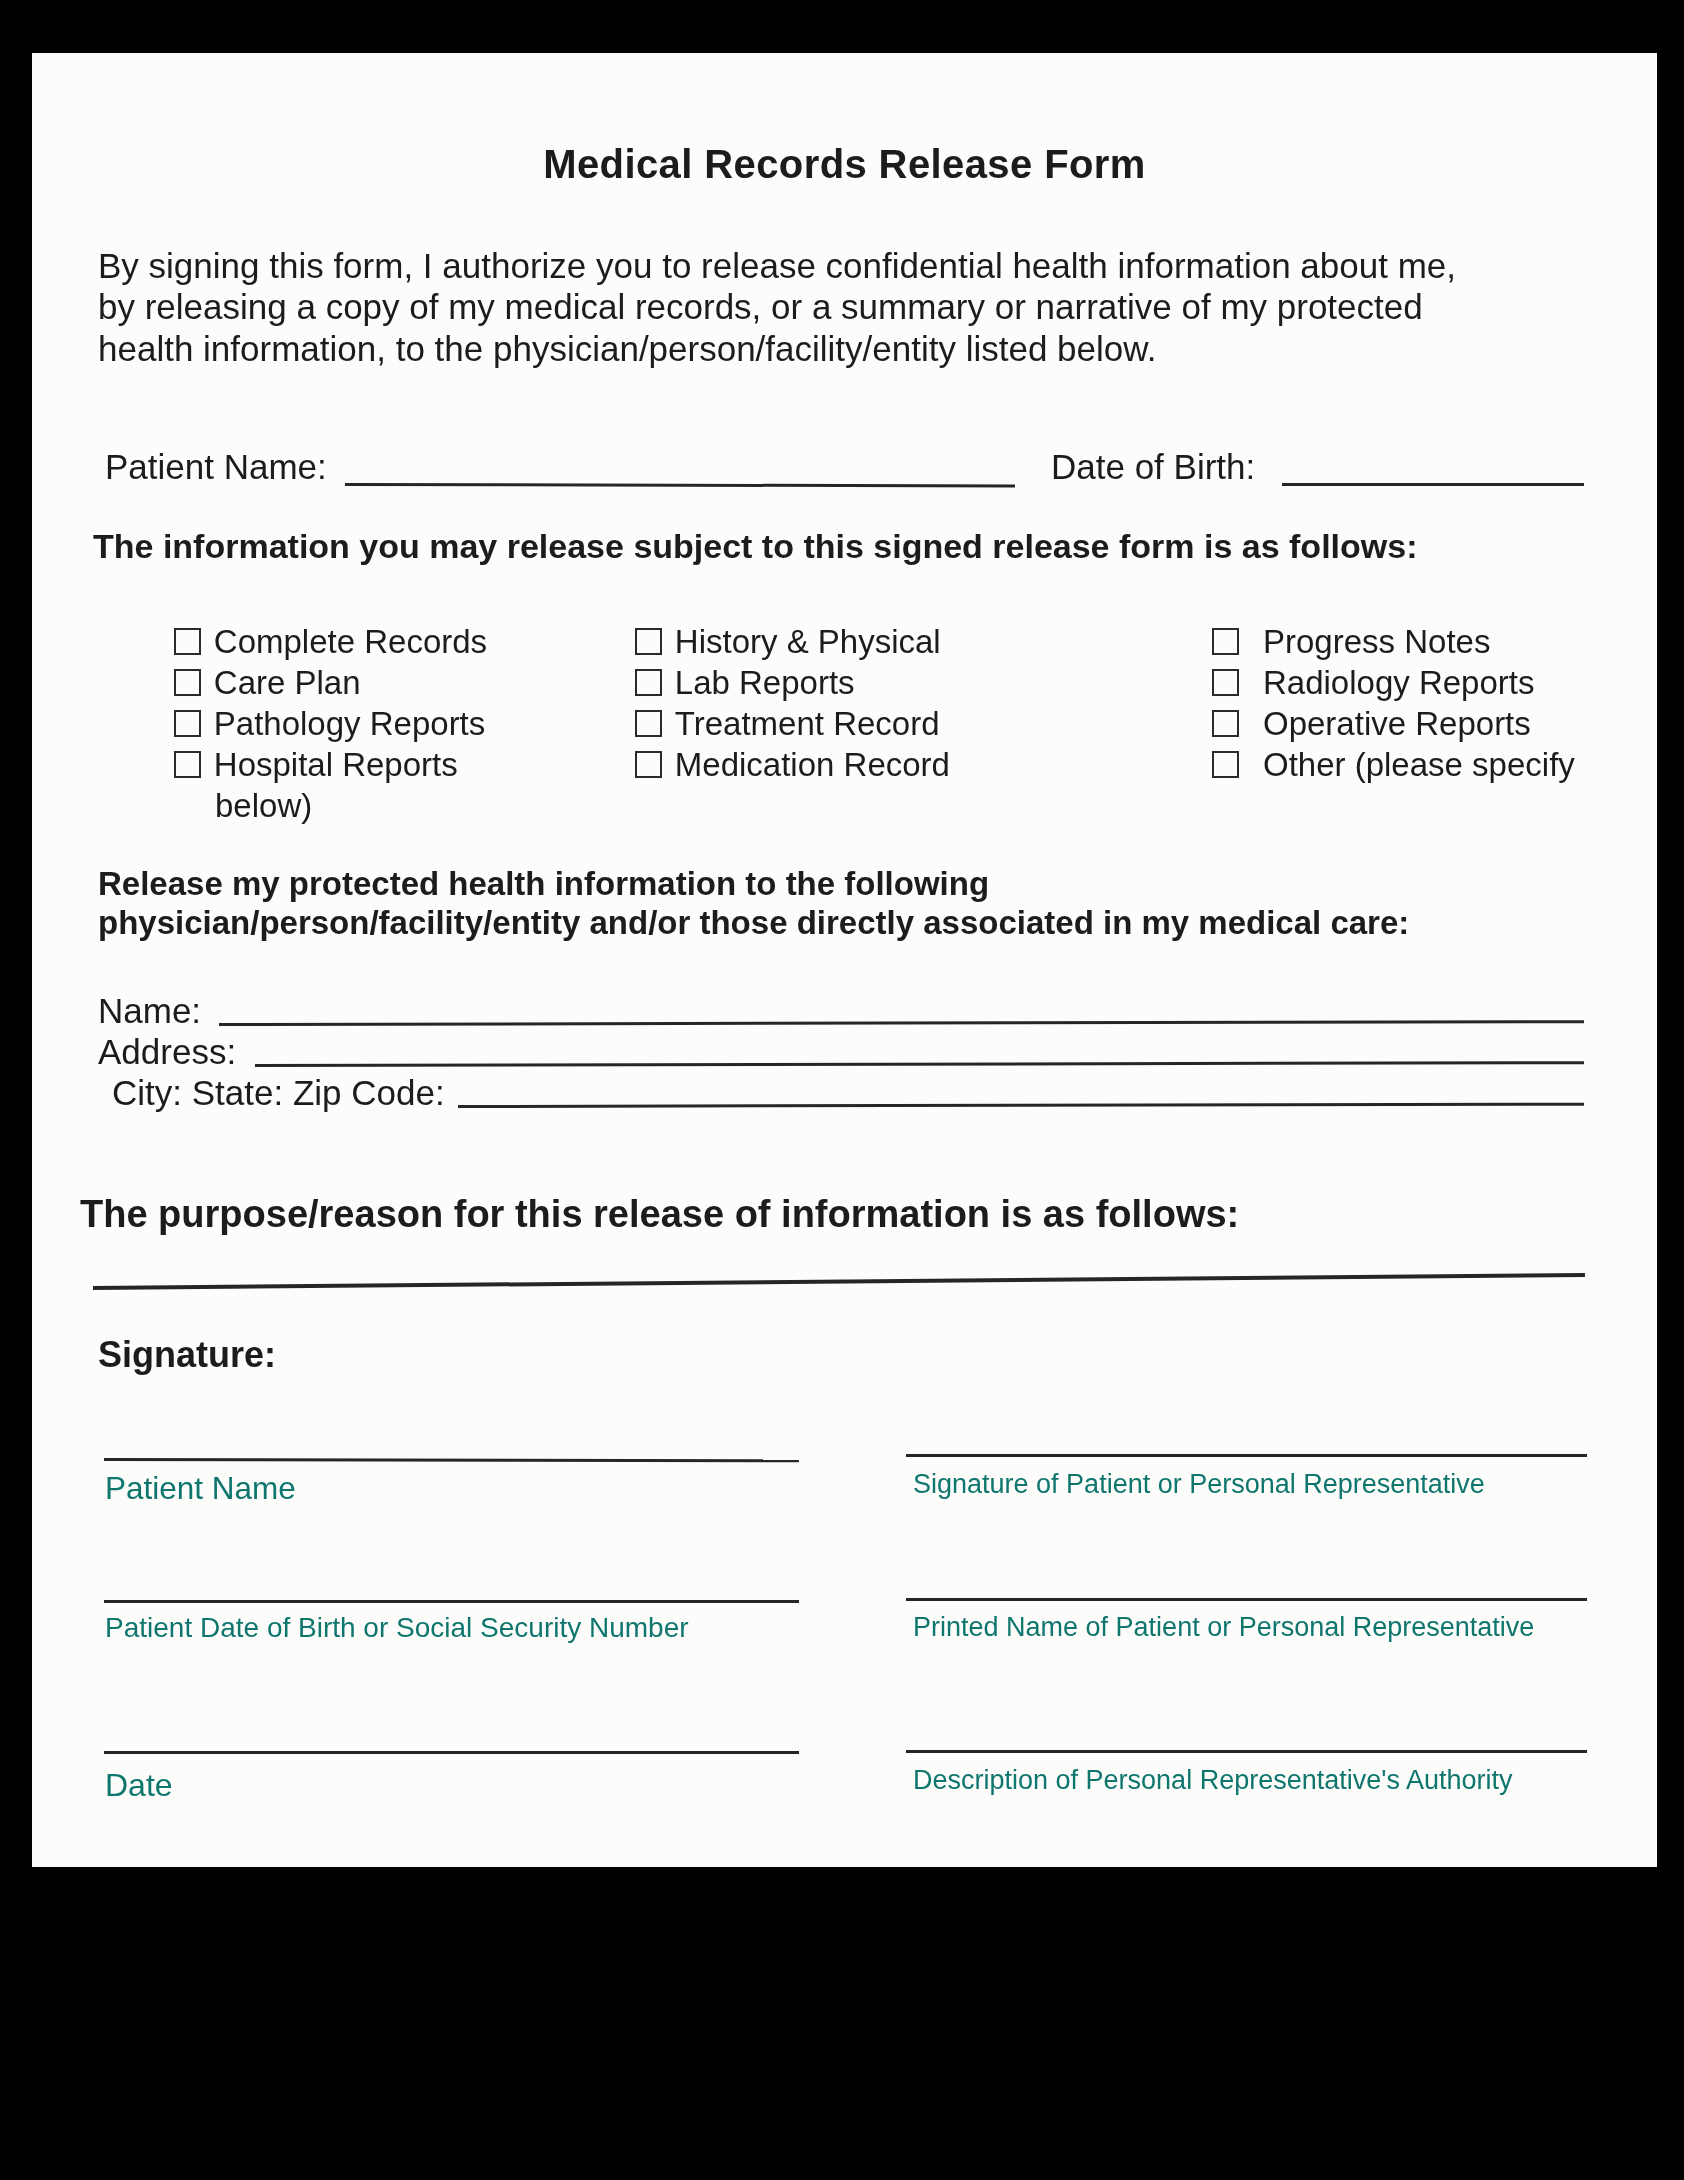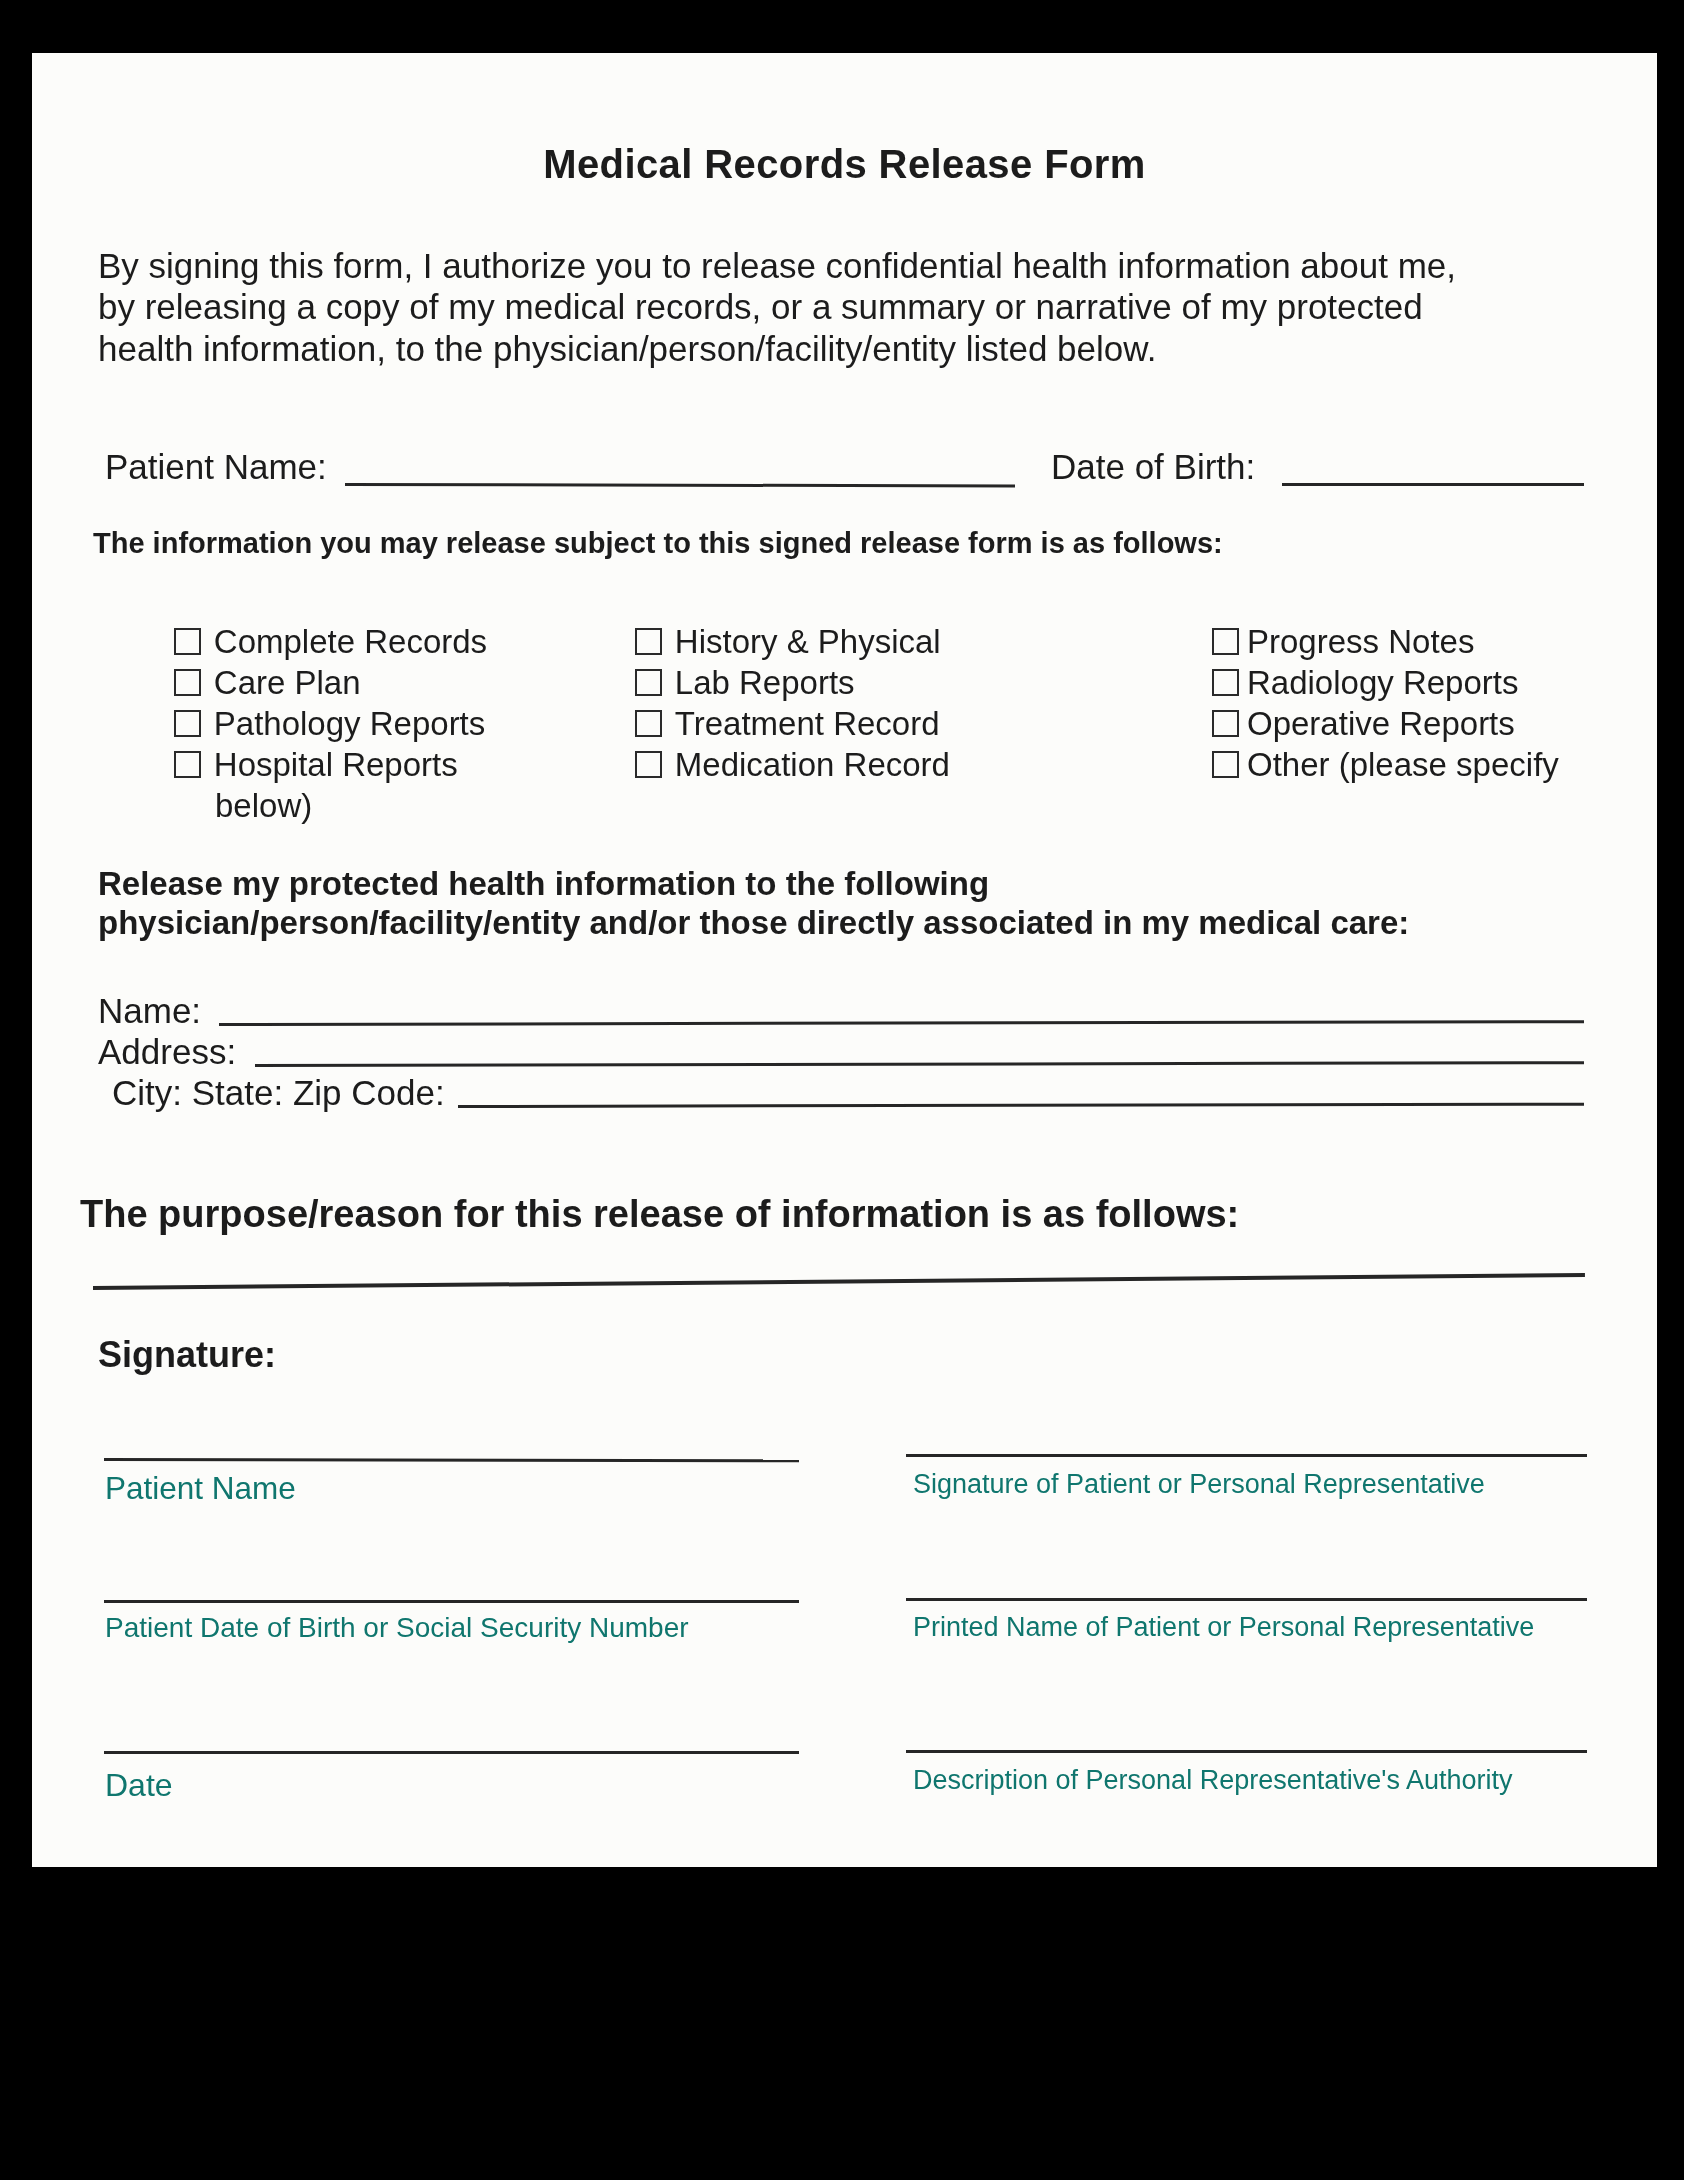--- a/index.html
+++ b/index.html
@@ -32,29 +32,29 @@
   .lbl { font-size:35px; white-space:nowrap; }
   .uline {
     position:absolute;
     height:3.4px;
     background:#262626;
     transform-origin:left center;
   }
   .uline-thin { height:2.6px; }
   .section-h {
     left:61px;
-    font-size:29px; font-weight:bold;
+    font-size:34px; font-weight:bold;
     white-space:nowrap;
   }
   .cb-col { position:absolute;margin-top:47px; }
   .cb-row {
     display:flex; align-items:center;
     height:41px; gap:12.8px;
   }
-  .cb-col3 .cb-row { gap:8px; }
+  .cb-col3 .cb-row { gap:24px; }
   .cb {
     width:23px; height:23px;
     border:2.6px solid #2a2a2a;
     background:#fcfcfa;
     flex:0 0 auto;
   }
   .cb-label { font-size:33px; white-space:nowrap; }
   .cb-continuation {
     margin-left:41px;
     height:41px; display:flex; align-items:center;

